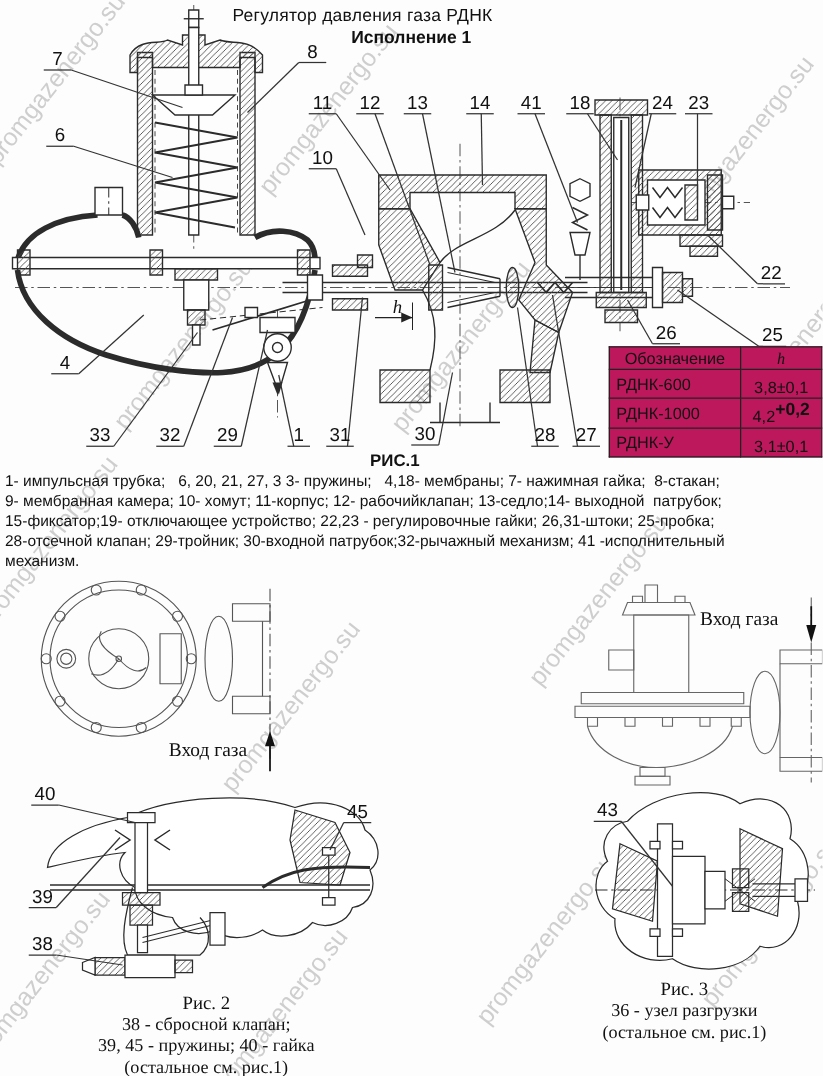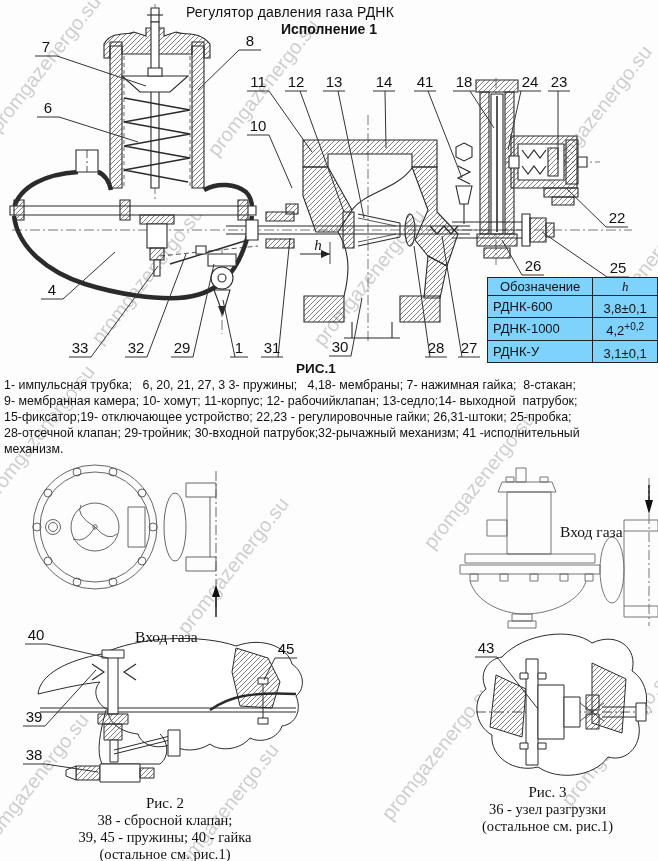--- a/index.html
+++ b/index.html
@@ -8,29 +8,29 @@
   .abs{position:absolute;}
   .wm{position:absolute;font:20px "Liberation Sans",sans-serif;color:rgba(168,168,168,.55);
       transform:rotate(-52deg);transform-origin:0 50%;white-space:nowrap;pointer-events:none;z-index:0;}
   svg{position:absolute;z-index:1;}
   .title{left:0;top:4px;width:580px;text-align:center;font-size:14px;letter-spacing:.2px;z-index:2;}
   .title2{left:0;top:21px;width:658px;text-align:center;font-size:14px;z-index:2;font-weight:bold;}
   .figlabel{font-size:13.5px;font-weight:bold;z-index:2;}
   .caption{left:4px;top:377px;width:652px;font-size:12.4px;line-height:16px;z-index:2;}
   .cap-line{white-space:pre;}
   table.spec{position:absolute;left:487px;top:277px;border-collapse:collapse;z-index:3;
-      background:#7dd3fc;font-size:13px;}
+      background:#be185d;font-size:13px;}
   table.spec th,table.spec td{border:1.6px solid #222;padding:0 5px;height:17px;line-height:17px;}
   table.spec th{font-weight:normal;text-align:center;}
   table.spec td.name{width:100px;text-align:left;}
   table.spec td.val{width:58px;text-align:center;}
   table.spec th.hcol{font-family:"Liberation Serif",serif;font-style:italic;}
-  sup{font-size:10px;}
+  sup{font-size:14px;font-weight:bold;}
   .serif{font-family:"Liberation Serif",serif;}
-  .inlet{font-size:15.5px;z-index:2;margin-top:36px;}
+  .inlet{font-size:15.5px;z-index:2;}
   .figcap{text-align:center;font-family:"Liberation Serif",serif;font-size:14.5px;line-height:17px;z-index:2;}
   .figcap .figname{font-size:15px;}
   text.co{font:15px "Liberation Sans",sans-serif;fill:#111;}
   text.dim{font:italic 15px "Liberation Serif",serif;fill:#111;}
   line,polyline,path,rect,ellipse,circle,polygon{vector-effect:non-scaling-stroke;}
 </style>
 </head>
 <body>
 
 <div>

